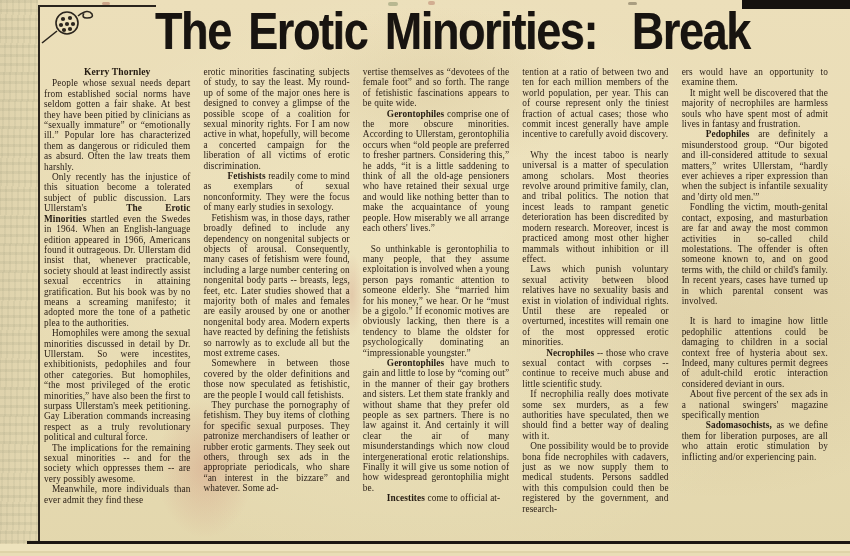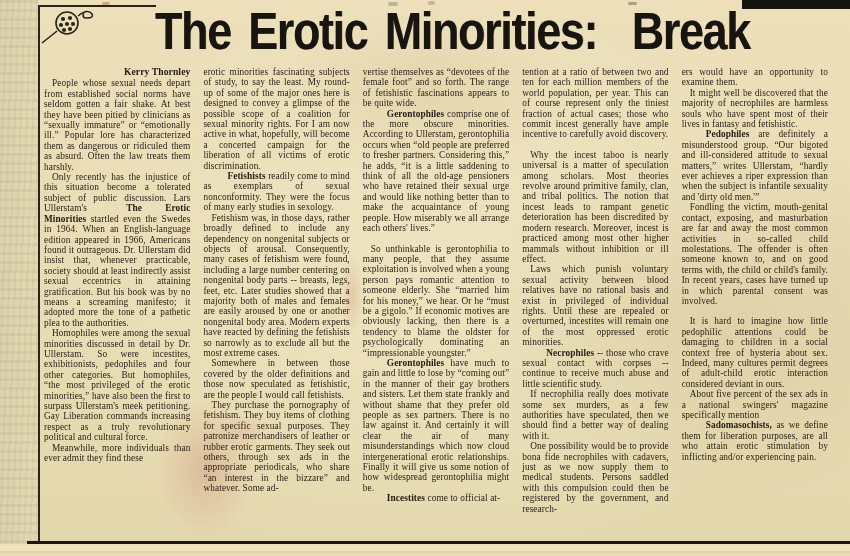--- a/index.html
+++ b/index.html
@@ -55,21 +55,21 @@
   .columns{
     position:absolute;left:44px;top:67px;width:784px;height:474px;
     display:flex;gap:13px;overflow:hidden;
   }
   .col{
     flex:1 1 0;min-width:0;
     font-size:9.3px;line-height:10.4px;color:#2c2118;
     text-align:justify;letter-spacing:0.1px;
   }
   .byline{
-    text-align:right;font-weight:700;font-size:9.6px;
+    text-align:center;font-weight:700;font-size:9.6px;
     margin:0 0 1px 0;color:#241b12;
   }
   .col p{margin:0;text-indent:8px;}
   .col p.noindent{text-indent:0;}
   .col p.gap{margin-top:10px;}
   .col strong{font-weight:700;color:#241b12;margin-left:16px;}
 </style>
 </head>
 <body>
 
@@ -103,47 +103,48 @@
   <div class="topbar"></div>
 
   <h1 class="headline">The Erotic Minorities:  Break</h1>
 
   <div class="columns">
       <div class="col">
         <div class="byline">Kerry Thornley</div>
         <p><span>People whose sexual needs depart from established social norms have seldom gotten a fair shake. At best they have been pitied by clinicians as “sexually immature” or “emotionally ill.” Popular lore has characterized them as dangerous or ridiculed them as absurd. Often the law treats them harshly.</span></p>
         <p><span>Only recently has the injustice of this situation become a tolerated subject of public discussion. Lars Ullerstam's </span><strong>The Erotic Minorities</strong><span> startled even the Swedes in 1964. When an English-language edition appeared in 1966, Americans found it outrageous. Dr. Ullerstam did insist that, whenever practicable, society should at least indirectly assist sexual eccentrics in attaining gratification. But his book was by no means a screaming manifesto; it adopted more the tone of a pathetic plea to the authorities.</span></p>
         <p><span>Homophiles were among the sexual minorities discussed in detail by Dr. Ullerstam. So were incestites, exhibitionists, pedophiles and four other categories. But homophiles, “the most privileged of the erotic minorities,” have also been the first to surpass Ullerstam's meek petitioning. Gay Liberation commands increasing respect as a truly revolutionary political and cultural force.</span></p>
+        <p><span>The implications for the remaining sexual minorities -- and for the society which oppresses them -- are very possibly awesome.</span></p>
         <p><span>Meanwhile, more individuals than ever admit they find these</span></p>
       </div>
       <div class="col">
         <p class="noindent"><span>erotic minorities fascinating subjects of study, to say the least. My round-up of some of the major ones here is designed to convey a glimpse of the possible scope of a coalition for sexual minority rights. For I am now active in what, hopefully, will become a concerted campaign for the liberation of all victims of erotic discrimination.</span></p>
         <p><strong>Fetishists</strong><span> readily come to mind as exemplars of sexual nonconformity. They were the focus of many early studies in sexology.</span></p>
         <p><span>Fetishism was, in those days, rather broadly defined to include any dependency on nongenital subjects or objects of arousal. Consequently, many cases of fetishism were found, including a large number centering on nongenital body parts -- breasts, legs, feet, etc. Later studies showed that a majority both of males and females are easily aroused by one or another nongenital body area. Modern experts have reacted by defining the fetishists so narrowly as to exclude all but the most extreme cases.</span></p>
         <p><span>Somewhere in between those covered by the older definitions and those now speculated as fetishistic, are the people I would call fetishists.</span></p>
         <p><span>They purchase the pornography of fetishism. They buy items of clothing for specific sexual purposes. They patronize merchandisers of leather or rubber erotic garments. They seek out others, through sex ads in the appropriate periodicals, who share “an interest in the bizzare” and whatever. Some ad-</span></p>
       </div>
       <div class="col">
         <p class="noindent"><span>vertise themselves as “devotees of the female foot” and so forth. The range of fetishistic fascinations appears to be quite wide.</span></p>
         <p><strong>Gerontophiles</strong><span> comprise one of the more obscure minorities. According to Ullerstam, gerontophilia occurs when “old people are preferred to fresher partners. Considering this,” he adds, “it is a little saddening to think of all the old-age pensioners who have retained their sexual urge and would like nothing better than to make the acquaintance of young people. How miserably we all arrange each others' lives.”</span></p>
         <p class="gap"><span>So unthinkable is gerontophilia to many people, that they assume exploitation is involved when a young person pays romantic attention to someone elderly. She “married him for his money,” we hear. Or he “must be a gigolo.” If economic motives are obviously lacking, then there is a tendency to blame the oldster for psychologically dominating an “impressionable youngster.”</span></p>
         <p><strong>Gerontophiles</strong><span> have much to gain and little to lose by “coming out” in the manner of their gay brothers and sisters. Let them state frankly and without shame that they prefer old people as sex partners. There is no law against it. And certainly it will clear the air of many misunderstandings which now cloud intergenerational erotic relationships. Finally it will give us some notion of how widespread gerontophilia might be.</span></p>
         <p><strong>Incestites</strong><span> come to official at-</span></p>
       </div>
       <div class="col">
         <p class="noindent"><span>tention at a ratio of between two and ten for each million members of the world population, per year. This can of course represent only the tiniest fraction of actual cases; those who commit incest generally have ample incentive to carefully avoid discovery.</span></p>
         <p class="gap"><span>Why the incest taboo is nearly universal is a matter of speculation among scholars. Most theories revolve around primitive family, clan, and tribal politics. The notion that incest leads to rampant genetic deterioration has been discredited by modern research. Moreover, incest is practiced among most other higher mammals without inhibition or ill effect.</span></p>
-        <p><span>Laws which punish voluntary sexual activity between blood relatives have no rational basis and exist in privileged of individual rights. Until these are repealed or overturned, incestites will remain one of the most oppressed erotic minorities.</span></p>
+        <p><span>Laws which punish voluntary sexual activity between blood relatives have no sexuality basis and exist in violation of individual rights. Until these are repealed or overturned, incestites will remain one of the most oppressed erotic minorities.</span></p>
         <p><strong>Necrophiles</strong><span> -- those who crave sexual contact with corpses -- continue to receive much abuse and little scientific study.</span></p>
         <p><span>If necrophilia really does motivate some sex murders, as a few authorities have speculated, then we should find a better way of dealing with it.</span></p>
         <p><span>One possibility would be to provide bona fide necrophiles with cadavers, just as we now supply them to medical students. Persons saddled with this compulsion could then be registered by the government, and research-</span></p>
       </div>
       <div class="col">
         <p class="noindent"><span>ers would have an opportunity to examine them.</span></p>
-        <p><span>It might well be discovered that the majority of necrophiles are harmless souls who have spent most of their lives in fantasy and fetishistic.</span></p>
+        <p><span>It might well be discovered that the majority of necrophiles are harmless souls who have spent most of admit lives in fantasy and frustration.</span></p>
         <p><strong>Pedophiles</strong><span> are definitely a misunderstood group. “Our bigoted and ill-considered attitude to sexual matters,” writes Ullerstam, “hardly ever achieves a riper expression than when the subject is infantile sexuality and 'dirty old men.'”</span></p>
         <p><span>Fondling the victim, mouth-genital contact, exposing, and masturbation are far and away the most common activities in so-called child molestations. The offender is often someone known to, and on good terms with, the child or child's family. In recent years, cases have turned up in which parental consent was involved.</span></p>
         <p class="gap"><span>It is hard to imagine how little pedophilic attentions could be damaging to children in a social context free of hysteria about sex. Indeed, many cultures permit degrees of adult-child erotic interaction considered deviant in ours.</span></p>
         <p><span>About five percent of the sex ads in a national swingers' magazine specifically mention</span></p>
         <p><strong>Sadomasochists,</strong><span> as we define them for liberation purposes, are all who attain erotic stimulation by inflicting and/or experiencing pain.</span></p>
       </div>
     </div>
 
   <div class="rule-bottom"></div>
   <div class="bottom-strip"></div>

